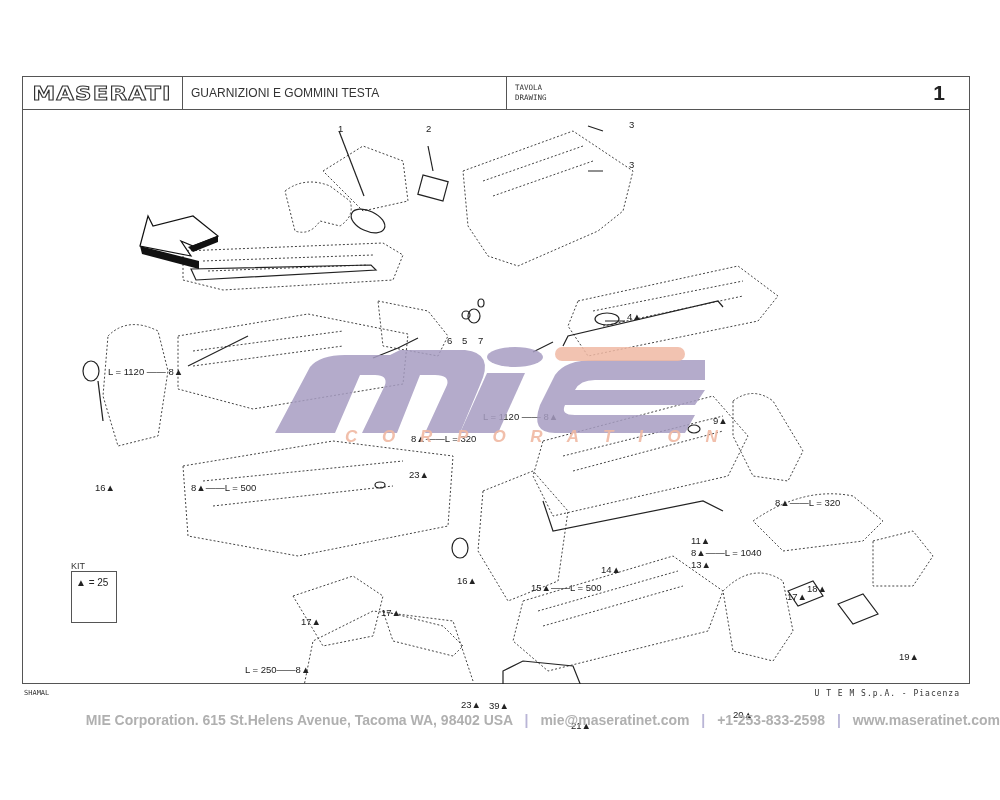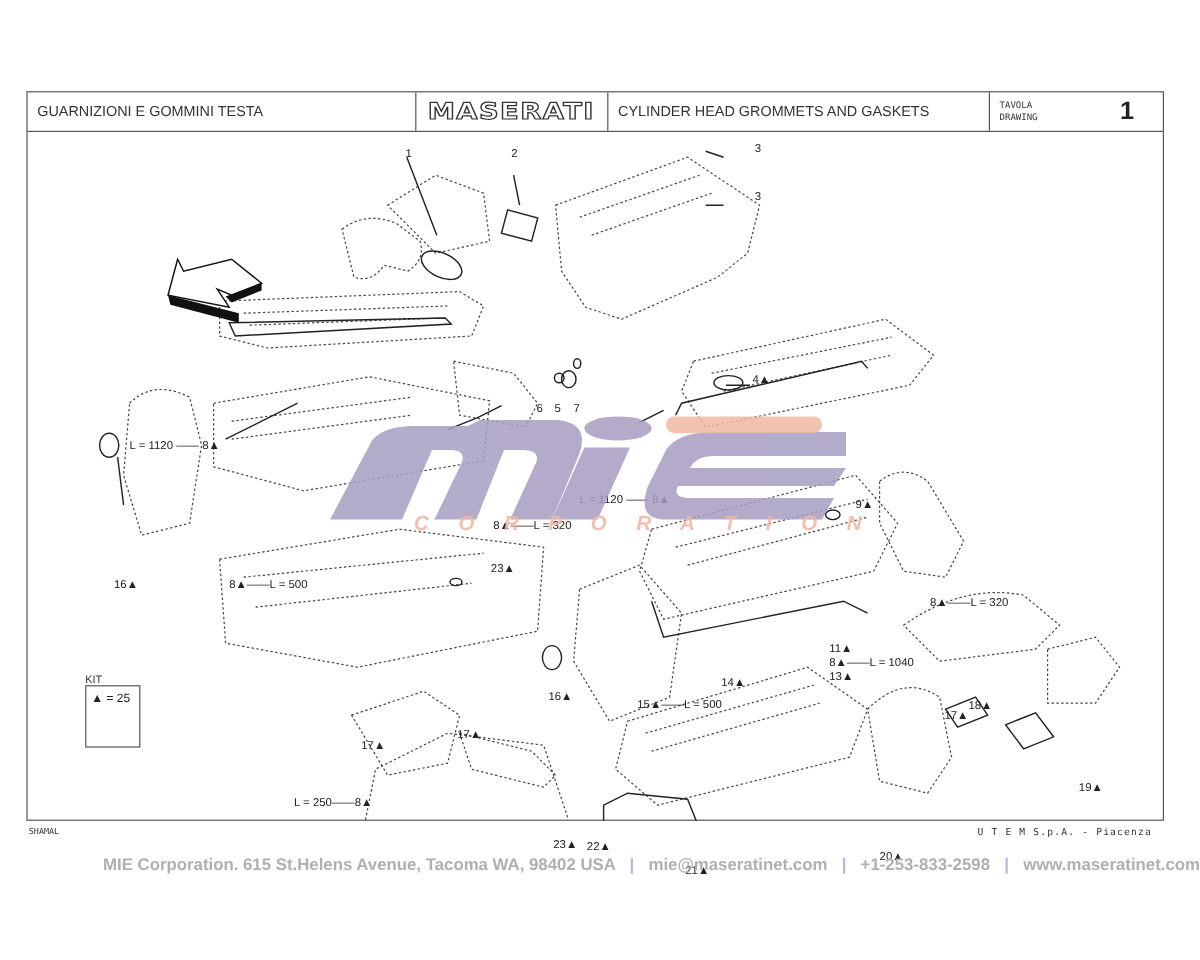--- a/index.html
+++ b/index.html
@@ -31,25 +31,24 @@
   .contact { position: absolute; left: 0; top: 712px; width: 1000px; text-align: right; font-size: 14px; color: #b0b0b0; font-weight: bold; }
   .contact .sep { color: #b9b5d6; margin: 0 8px; }
 
   .watermark { position: absolute; left: 265px; top: 345px; width: 460px; height: 100px; pointer-events: none; }
 </style>
 </head>
 <body>
 
 <div class="sheet">
   <div class="title-bar">
-    <div class="tb-cell tb-it">GUARNIZIONI E GOMMINI TESTA</div>
     <div class="tb-cell tb-logo">
       <span class="logo">MASERATI</span>
     </div>
-    <div class="tb-cell tb-en">CYLINDER HEAD GROMMETS AND GASKETS</div>
+    <div class="tb-cell tb-it">GUARNIZIONI E GOMMINI TESTA</div>
     <div class="tb-cell tb-draw">
       <div class="lbls">
         <div>TAVOLA</div>
         <div>DRAWING</div>
       </div>
       <div class="num">1</div>
     </div>
   </div>
 
   <div class="drawing">
@@ -158,21 +157,21 @@
     <div class="callout" style="left:434px;top:464px;">16▲</div>
     <div class="callout" style="left:578px;top:453px;">14▲</div>
     <div class="callout" style="left:508px;top:471px;">15▲——L = 500</div>
     <div class="callout" style="left:278px;top:505px;">17▲</div>
     <div class="callout" style="left:358px;top:496px;">17▲</div>
     <div class="callout" style="left:764px;top:480px;">17▲</div>
     <div class="callout" style="left:784px;top:472px;">18▲</div>
     <div class="callout" style="left:876px;top:540px;">19▲</div>
     <div class="callout" style="left:222px;top:553px;">L = 250——8▲</div>
     <div class="callout" style="left:438px;top:588px;">23▲</div>
-    <div class="callout" style="left:466px;top:589px;">22▲</div>
+    <div class="callout" style="left:466px;top:589px;">39▲</div>
     <div class="callout" style="left:548px;top:609px;">21▲</div>
     <div class="callout" style="left:710px;top:598px;">20▲</div>
   </div>
 </div>
 
 <svg class="watermark" viewBox="0 0 460 100">
   <g fill="#a79dc2" opacity="0.85">
     <path d="M10 88 L45 22 Q55 10 80 10 L125 10 L135 5 L200 5 Q230 8 215 40 L195 88 L160 88 L182 40 Q185 30 170 30 L155 30 L132 88 L97 88 L120 40 Q123 30 110 30 L95 30 L70 88 Z"></path>
     <path d="M195 88 L222 28 L260 28 L233 88 Z"></path>
     <ellipse cx="250" cy="12" rx="28" ry="10"></ellipse>

